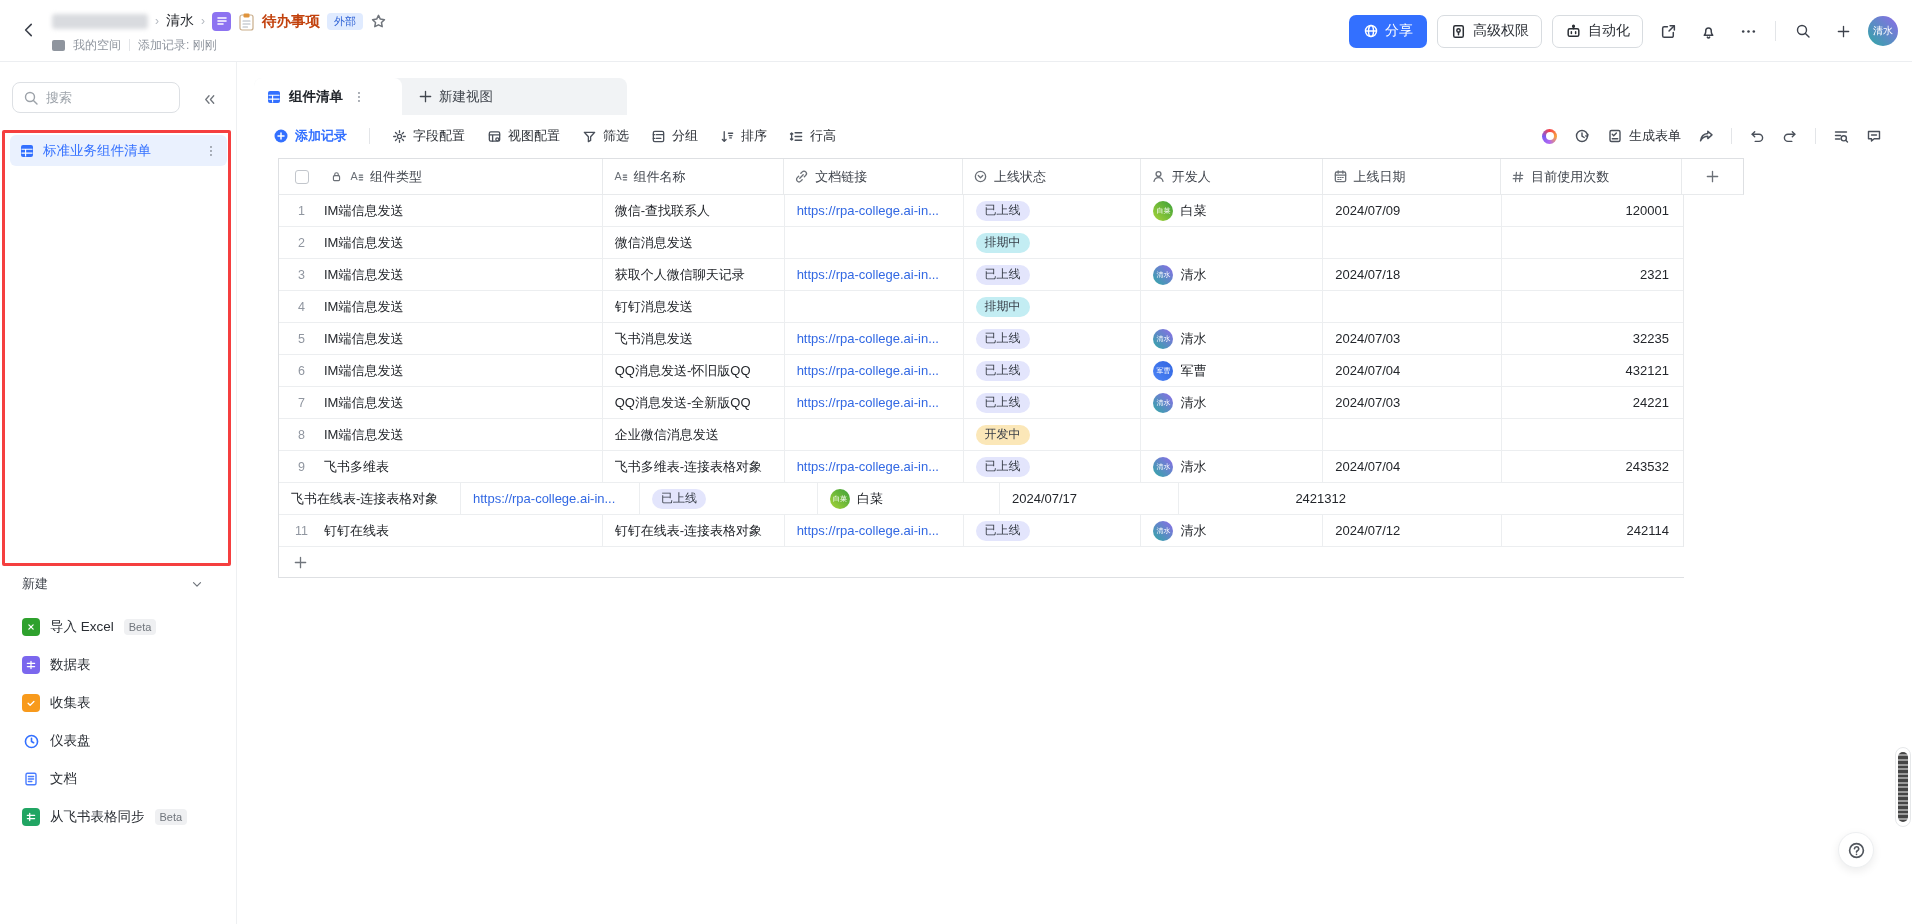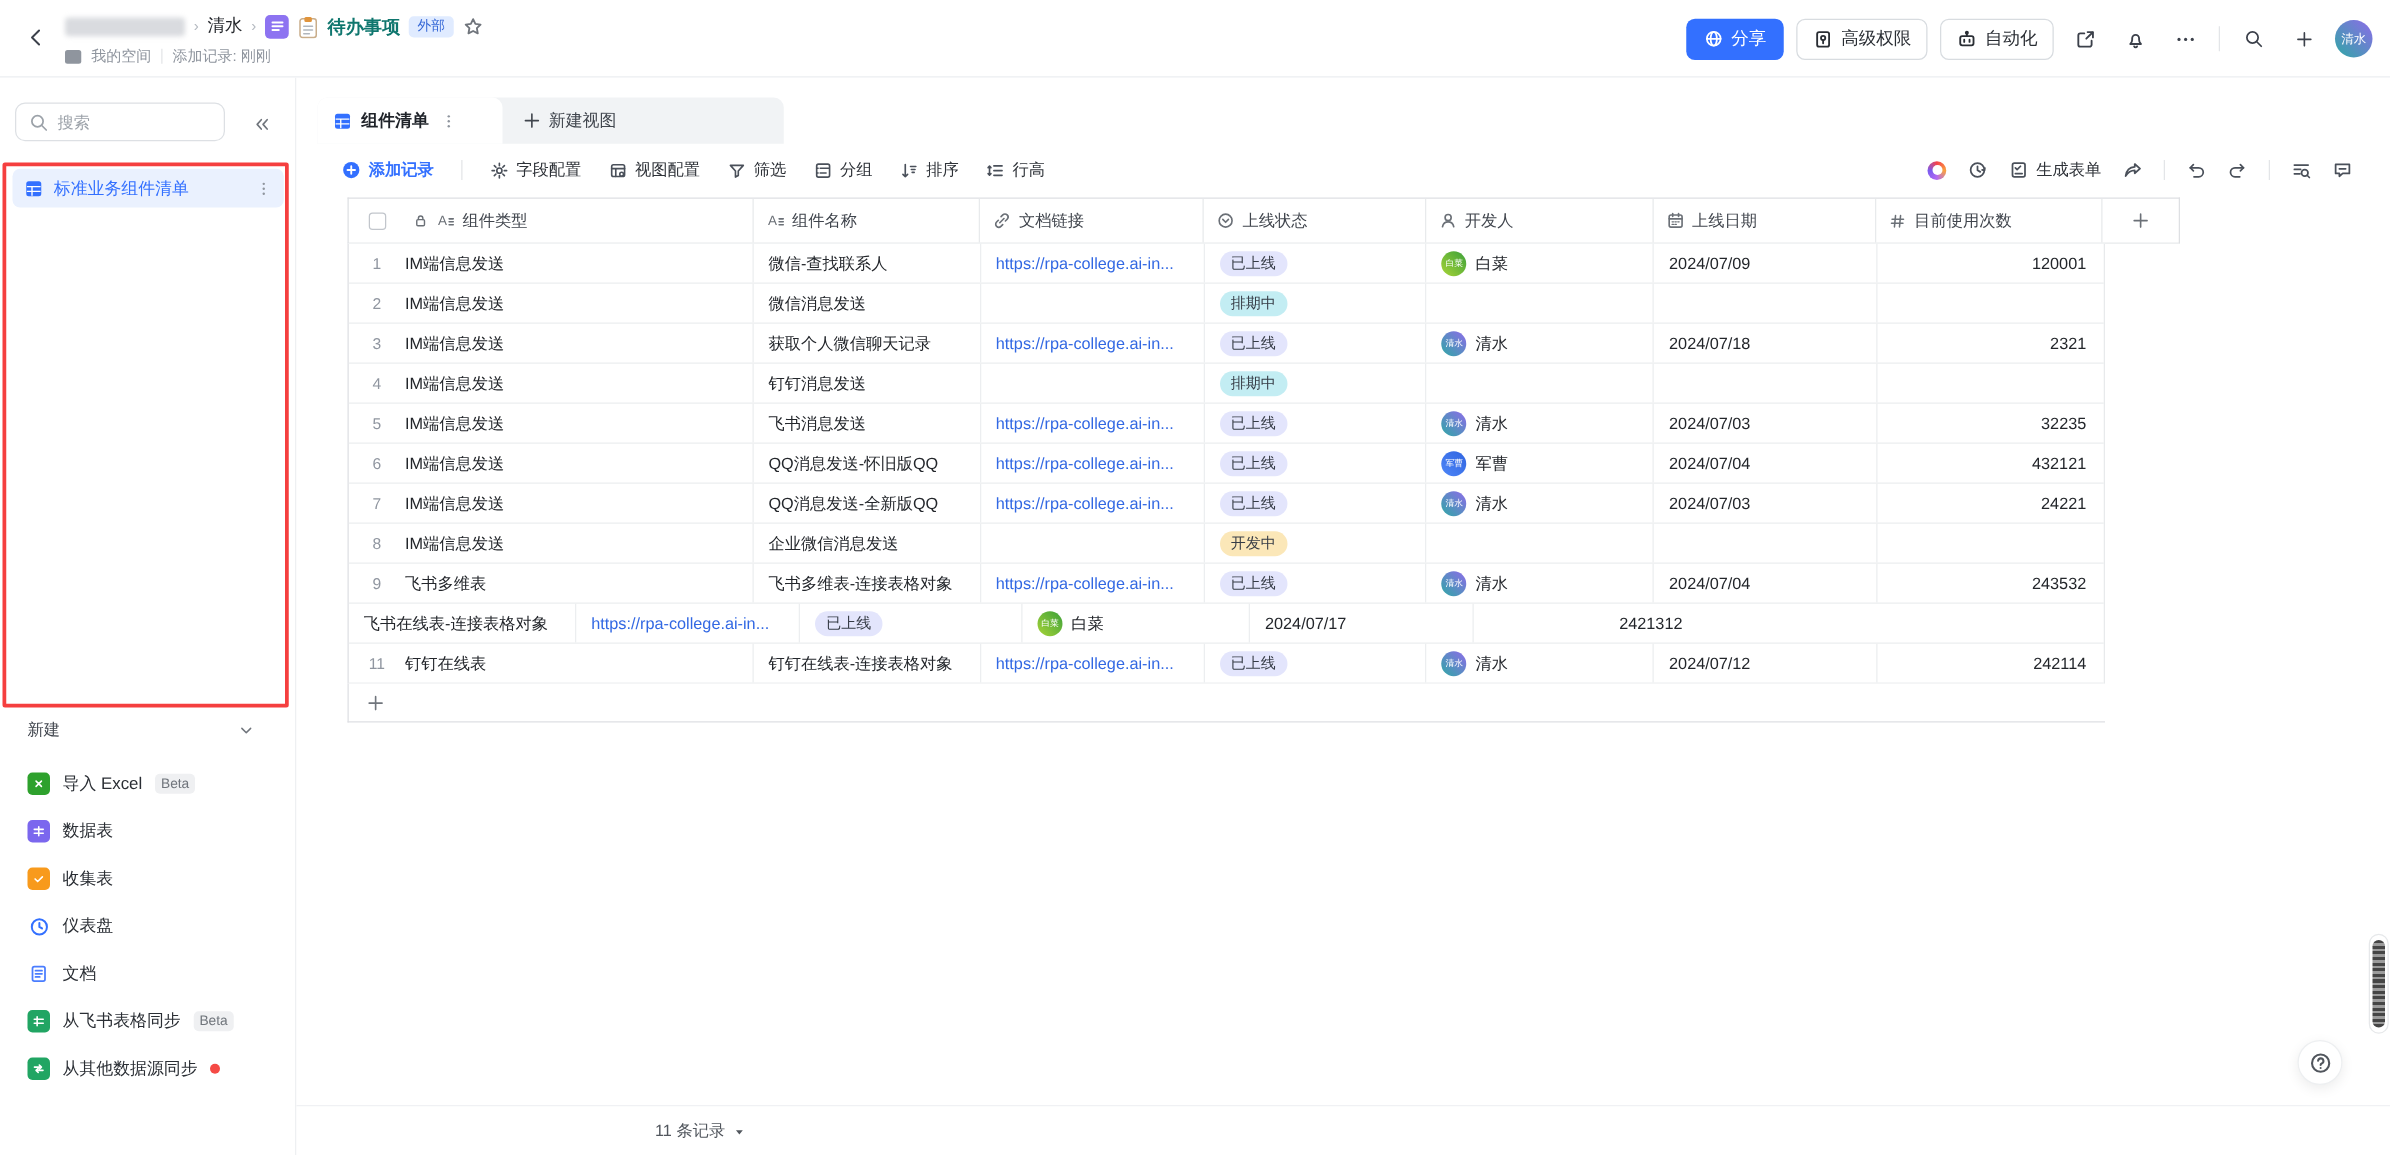--- a/index.html
+++ b/index.html
@@ -11,21 +11,21 @@
   .icn svg { display:block; }
 
   
   .topbar { position:absolute; left:0; top:0; width:100%; height:62px; background:#fff; border-bottom:1px solid #ECEEF1; z-index:5; }
   .tb-back { position:absolute; left:14px; top:15px; width:30px; height:30px; display:flex; align-items:center; justify-content:center; color:#3c414b; border-radius:6px; cursor:pointer; }
   .crumb-row { position:absolute; left:52px; top:9px; height:24px; display:flex; align-items:center; gap:7px; font-size:14px; color:#23262b; }
   .blur-block { width:96px; height:15px; background:#d9dbdf; border-radius:3px; filter:blur(2px); }
   .crumb-sep { color:#b4b9c0; font-size:12px; }
   .bitable-ic { width:19px; height:19px; border-radius:4px; background:#8d73f1; display:flex; align-items:center; justify-content:center; }
   .clip-ic { width:17px; height:19px; }
-  .crumb-title { font-weight:600; color:#0f766e; font-size:14.5px;text-align:center; }
+  .crumb-title { font-weight:600; color:#c2410c; font-size:14.5px;text-align:center; }
   .ext-badge { background:#e0ebff; color:#3265d6; font-size:11px; padding:2px 7px; border-radius:4px; line-height:13px;text-align:center; }
   .star { color:#70757c; }
   .sub-row { position:absolute; left:52px; top:36px; height:18px; display:flex; align-items:center; gap:8px; font-size:12px; color:#8f959e; }
   .sub-ic { width:13px; height:11px; background:#8f959e; border-radius:2px; }
   .sub-div { width:1px; height:12px; background:#e3e5e8; }
 
   .tb-right { position:absolute; right:14px; top:14px; height:34px; display:flex; align-items:center; gap:10px;margin-left:34px; }
   .btn-primary { height:33px; padding:0 14px; background:#3370FF; color:#fff; border:none; border-radius:7px; font-size:14px; display:flex; align-items:center; gap:6px; cursor:pointer; font-family:inherit; }
   .btn-secondary { height:33px; padding:0 12px; background:#fff; color:#2a2e34; border:1px solid #d8dce0; border-radius:7px; font-size:14px; display:flex; align-items:center; gap:6px; cursor:pointer; font-family:inherit; }
   .tb-iconbtn { width:30px; height:30px; display:flex; align-items:center; justify-content:center; color:#3c414b; border-radius:6px; cursor:pointer; }
@@ -332,33 +332,20 @@
           <span class="icn">
             <span class="sq" style="background:#21A563">
               <svg width="12" height="12" viewBox="0 0 14 14" fill="none" stroke="#fff" stroke-width="1.5" stroke-linecap="round" stroke-linejoin="round">
                 <path d="M2.8 5.2h8.4M2.8 8.8h8.4M5.5 2.8v8.4"></path>
               </svg>
             </span>
           </span>
     <span class="lbl">从飞书表格同步</span>
     <span class="beta-badge">Beta</span>
     </div>
-        <div class="side-item">
-          <span class="icn">
-            <span class="sq" style="background:#21A563">
-              <svg width="12" height="12" viewBox="0 0 14 14" fill="none" stroke="#fff" stroke-width="1.5" stroke-linecap="round" stroke-linejoin="round">
-                <path d="M3 5.5h6M7.5 3.5l2 2-2 2"></path>
-                <path d="M11 8.5H5M6.5 10.5l-2-2 2-2"></path>
-              </svg>
-            </span>
-          </span>
-    <span class="lbl">从其他数据源同步</span>
-
-    <span class="red-dot"></span>
-        </div>
       </div>
   </div>
 
   <div class="annotation-box"></div>
 
   <div class="main">
     <div class="tabstrip">
       <div class="tab-active">
         <span class="icn">
             <svg width="16" height="16" viewBox="0 0 16 16">
@@ -863,30 +850,20 @@
         </div>
       <div class="add-row">
         <span class="icn">
             <svg width="15" height="15" viewBox="0 0 16 16" fill="none" stroke="currentColor" stroke-width="1.4" stroke-linecap="round" stroke-linejoin="round">
               <path d="M8 2.5v11M2.5 8h11"></path>
             </svg>
           </span>
       </div>
     </div>
 
-    <div class="main-bottom">
-      <div class="rec-count">
-        <span>11 条记录</span>
-        <span class="icn">
-            <svg width="11" height="11" viewBox="0 0 16 16" fill="none" stroke="currentColor" stroke-width="1.4" stroke-linecap="round" stroke-linejoin="round">
-              <path d="M4 6h8l-4 5z" fill="currentColor" stroke="none"></path>
-            </svg>
-          </span>
-      </div>
-    </div>
   </div>
 
   <div class="help-btn">
       <span class="icn">
         <svg width="19" height="19" viewBox="0 0 16 16" fill="none" stroke="currentColor" stroke-width="1.4" stroke-linecap="round" stroke-linejoin="round">
           <circle cx="8" cy="8" r="5.8"></circle>
           <path d="M6.3 6.4a1.8 1.8 0 1 1 2.4 1.9c-.5.2-.7.5-.7 1"></path>
           <circle cx="8" cy="11.3" r=".7" fill="currentColor" stroke="none"></circle>
         </svg>
       </span>

